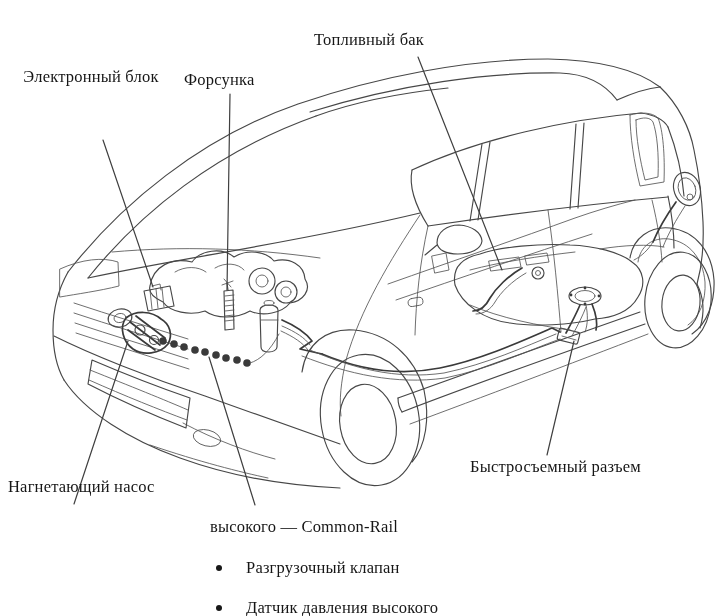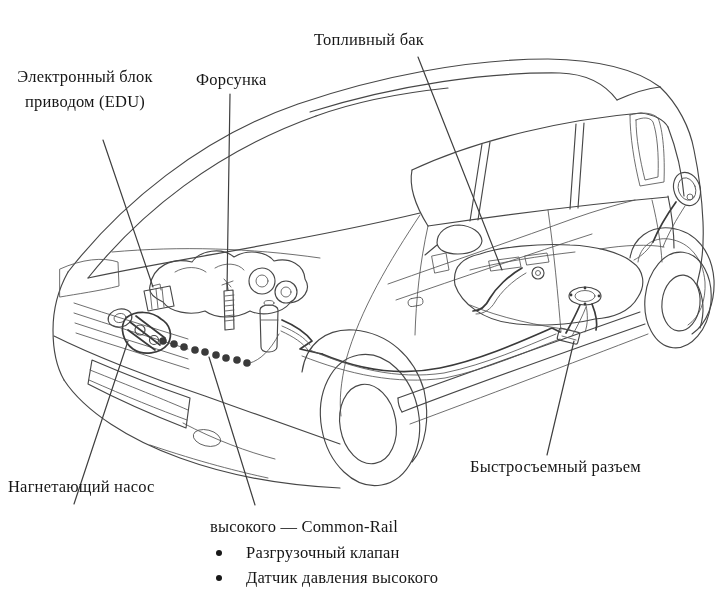--- a/index.html
+++ b/index.html
@@ -20,21 +20,21 @@
   svg .thin { stroke-width:0.85; stroke:#555555; }
   svg .dark { fill:#3a3a3a; stroke:none; }
   svg .leader { stroke:#3f3f3f; stroke-width:1.2; }
   .label {
     position:absolute; font-size:16.5px; line-height:1.2;
     white-space:nowrap; color:#161616; letter-spacing:0.2px;
   }
   .label-edu { width:166px; text-align:center; white-space:normal; }
   .label-edu span { display:block; line-height:25px; }
   .label-rail .rail-line { display:block; line-height:23px; }
-  .bullet-row { display:flex; align-items:center; margin-top:5px; padding-left:6px; }
+  .bullet-row { display:flex; align-items:center; margin-top:20px; padding-left:6px; }
   .bullet-dot {
     width:6px; height:6px; border-radius:50%;
     background:#181818; display:inline-block; flex:0 0 auto;
   }
   .bullet-text { margin-left:24px; }
 </style>
 </head>
 <body>
 
 <div class="stage">
@@ -235,26 +235,25 @@
       <line x1="103" y1="140" x2="153" y2="287" class="leader"></line>
       <line x1="230" y1="94" x2="227" y2="290" class="leader"></line>
       <line x1="74" y1="504" x2="128" y2="341" class="leader"></line>
       <line x1="255" y1="505" x2="209" y2="357" class="leader"></line>
       <line x1="547" y1="455" x2="574" y2="341" class="leader"></line>
     </g>
   </svg>
 
   <div class="label" style="left:314px; top:30px;">Топливный бак</div>
 
-  <div class="label label-edu" style="left:2px; top:64px;">
+  <div class="label label-edu" style="left:8px; top:64px;">
     <span>Электронный блок</span>
-    <span>приводом (EDU)</span>
   </div>
 
-  <div class="label" style="left:196px; top:70px;">Форсунка</div>
+  <div class="label" style="left:184px; top:70px;">Форсунка</div>
 
   <div class="label" style="left:8px; top:477px;">Нагнетающий насос</div>
 
   <div class="label label-rail" style="left:210px; top:515px;">
     <span class="rail-line">высокого — Common-Rail</span>
     <div class="bullet-row">
       <span class="bullet-dot"></span>
       <span class="bullet-text">Разгрузочный клапан</span>
     </div>
     <div class="bullet-row">

